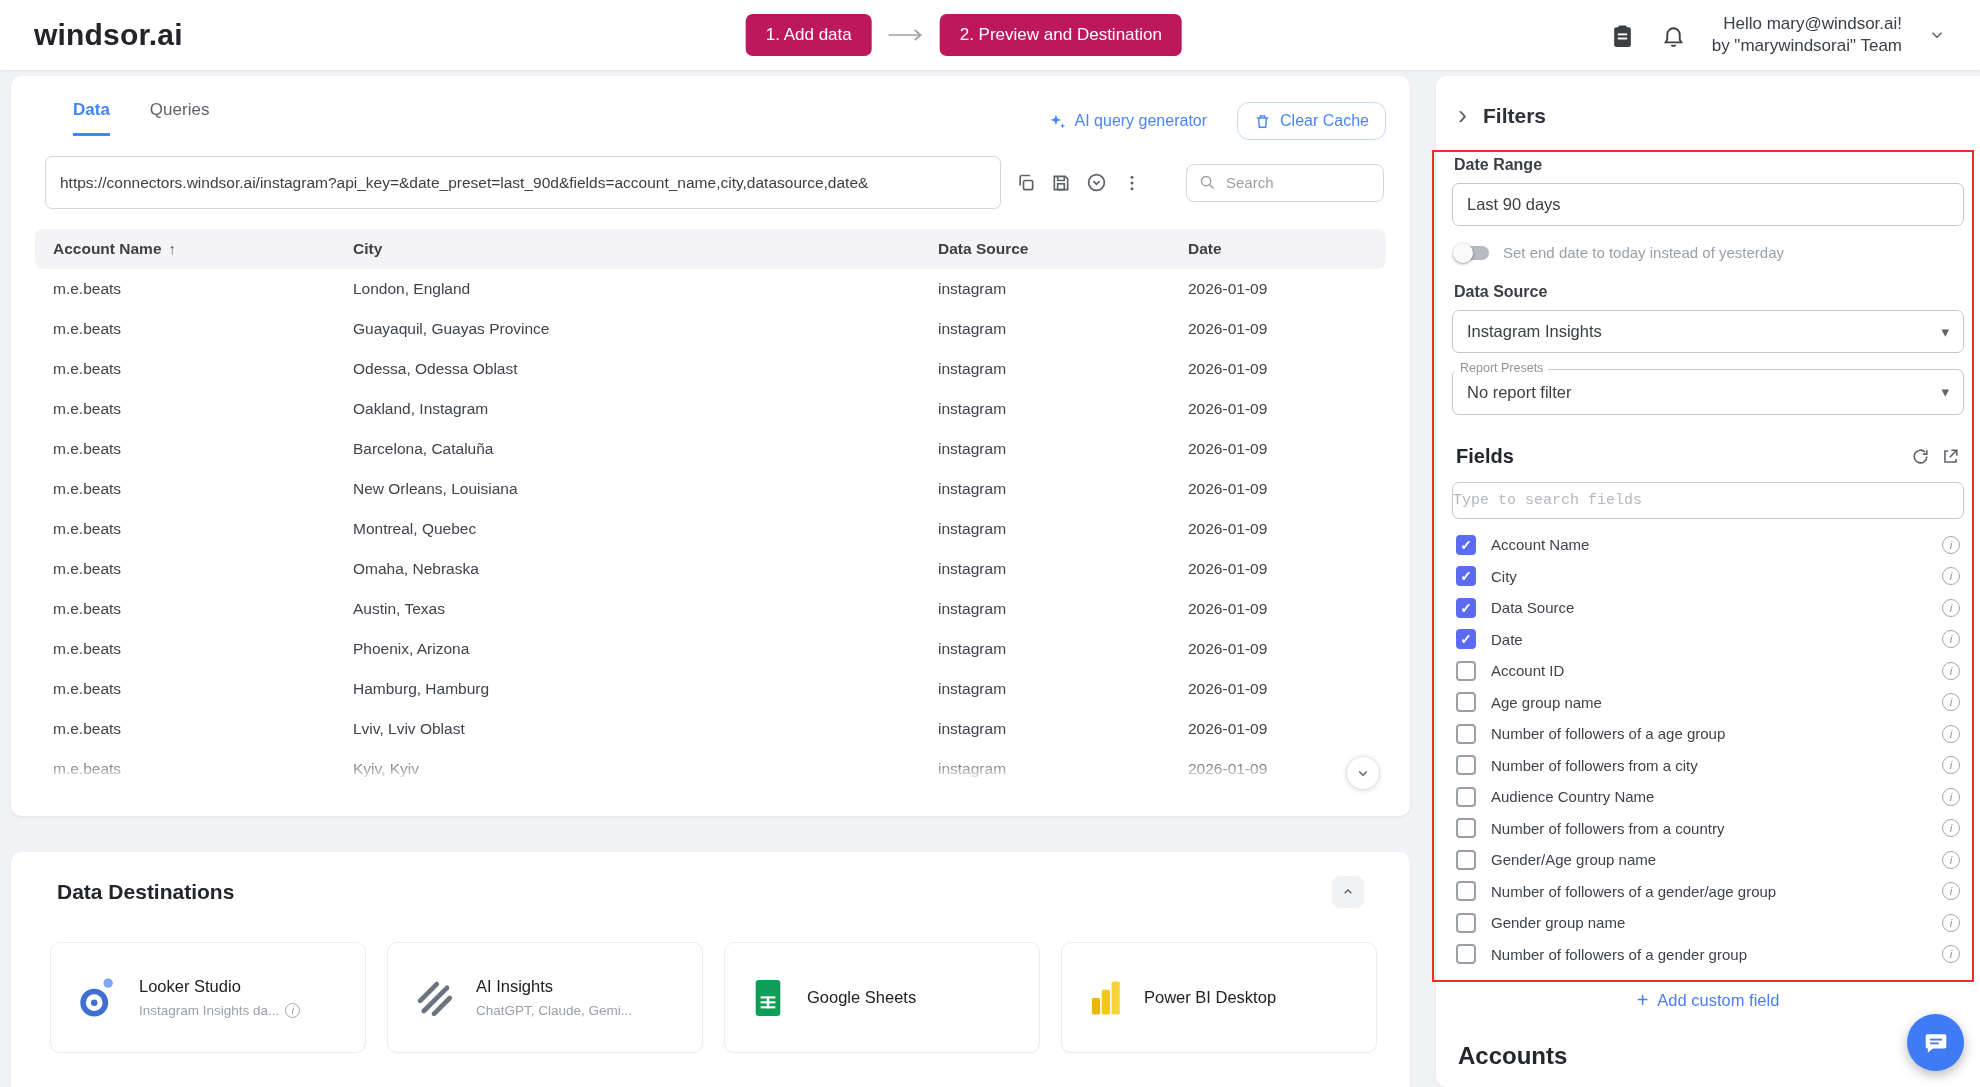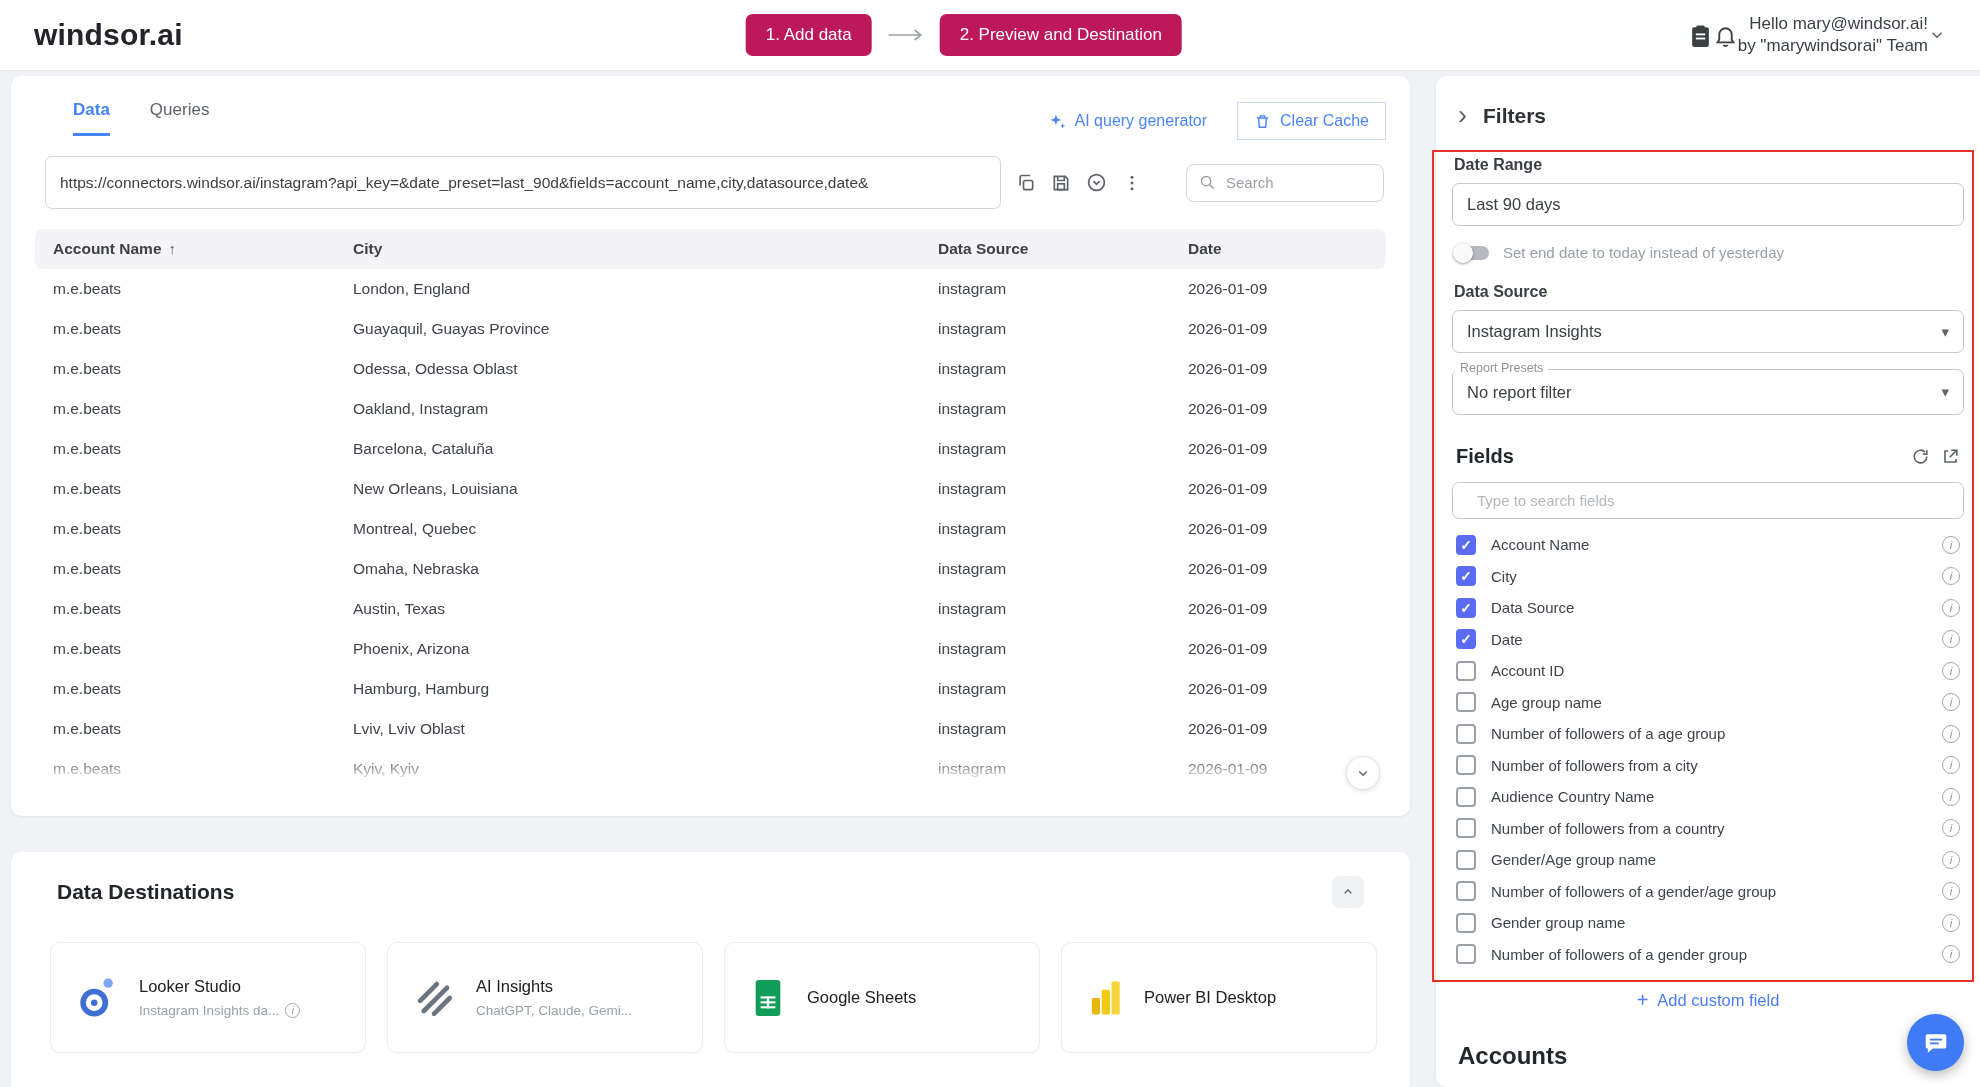--- a/index.html
+++ b/index.html
@@ -16,37 +16,37 @@
     position:absolute; left:0; top:0; right:0; height:70px; background:#fff;
     display:flex; align-items:center; padding:0 34px;
     box-shadow:0 1px 2px rgba(0,0,0,.06); z-index:5;
   }
   .logo { font-size:30px; font-weight:700; color:#22242a; letter-spacing:.2px; cursor:pointer; }
   .steps { position:absolute; left:50%; transform:translateX(-56%); display:flex; align-items:center; gap:16px; }
   .step-btn {
     background:#be185d; color:#fff; border:none; border-radius:7px;
     padding:11px 20px; font-size:17px; font-family:inherit; cursor:pointer; white-space:nowrap;
   }
-  .header-right { margin-left:auto; display:flex; align-items:center; }
+  .header-right { margin-left:auto; display:flex; align-items:center; gap:26px; }
   .hicon { cursor:pointer; }
   .greeting { text-align:right; font-size:17px; color:#3a3f46; line-height:1.32; }
 
   
   .data-card {
     position:absolute; left:11px; top:76px; width:1399px; height:740px;
     background:#fff; border-radius:10px; box-shadow:0 1px 3px rgba(0,0,0,.07);
   }
   .tabs { display:flex; gap:40px; padding:24px 0 0 62px; font-size:17px; }
   .tab { padding-bottom:13px; color:#5f6368; cursor:pointer; }
   .tab.active { color:#4285f4; font-weight:700; border-bottom:3px solid #4285f4; }
   .card-actions { position:absolute; top:26px; right:24px; display:flex; align-items:center; gap:30px; }
   .ai-gen { color:#4b84f4; font-size:16px; display:flex; gap:8px; align-items:center; cursor:pointer; }
   .clear-cache {
     display:flex; gap:9px; align-items:center; color:#4b84f4; font-size:16px;
-    border:1px solid #c9d7f8; border-radius:0; padding:9px 16px; background:#fff; cursor:pointer; font-family:inherit;
+    border:1px solid #c9d7f8; border-radius:12px; padding:9px 16px; background:#fff; cursor:pointer; font-family:inherit;
   }
   .url-row { display:flex; align-items:center; margin:20px 26px 0 34px; gap:15px; }
   .url-input {
     width:956px; height:53px; border:1px solid #d3d6da; border-radius:7px; padding:0 14px;
     font-size:15.5px; color:#3c4043; font-family:inherit; outline:none;
     white-space:nowrap; overflow:hidden; text-overflow:clip; background:#fff;
   }
   .url-icons { display:flex; gap:15px; align-items:center; }
   .uicon { cursor:pointer; }
   .search-box {
@@ -125,21 +125,21 @@
     position:relative; margin-top:16px; border:1px solid #c6c9cd; border-radius:7px; height:46px;
     display:flex; align-items:center; padding:0 14px; font-size:16.5px; color:#3c4043; cursor:pointer;
   }
   .preset-label {
     position:absolute; top:-9px; left:2px; background:#fff; padding:0 5px;
     font-size:12.5px; color:#8f949b;
   }
   .fields-head { display:flex; align-items:center; margin-top:30px; padding:0 4px; gap:11px; }
   .fields-title { font-size:20px; font-weight:700; color:#23262b; margin-right:auto; }
   .fields-search { margin-top:14px; width:100%; height:37px; border:1px solid #c6c9cd; border-radius:7px;
-    padding:0 24px; font-size:15px; font-family:Liberation Sans, sans-serif; outline:none; color:#3c4043; }
+    padding:0 0; font-size:15px; font-family:Liberation Mono, monospace; outline:none; color:#3c4043; }
   .fields-search::placeholder { color:#b4b8bd; }
   .field-list { margin-top:10px; }
   .field-row { display:flex; align-items:center; height:31.5px; gap:15px; padding:0 4px; }
   .cb { width:20px; height:20px; border:2px solid #9ba0a6; border-radius:4px; flex:0 0 auto; cursor:pointer; background:#fff; }
   .cb.checked { background:#5b6bf2; border-color:#5b6bf2; color:#fff; font-size:14px; font-weight:700;
     display:flex; align-items:center; justify-content:center; }
   .field-label { font-size:15px; color:#3f434a; }
   .info {
     margin-left:auto; width:18px; height:18px; border-radius:50%; border:1.5px solid #a3a7ad;
     color:#8f949b; font-size:11.5px; font-style:italic; display:flex; align-items:center; justify-content:center; cursor:pointer;

